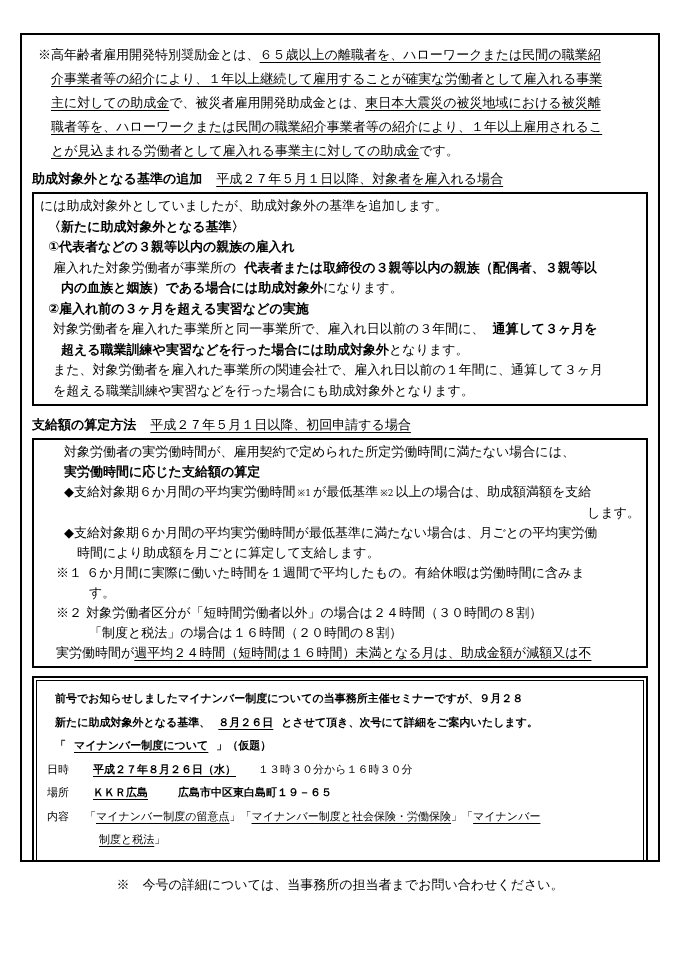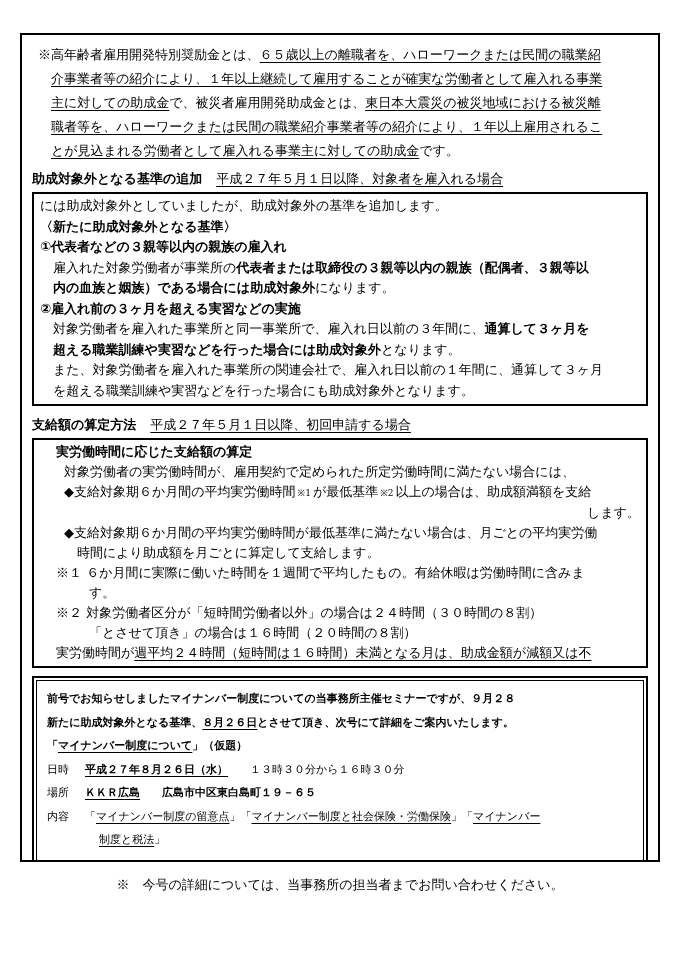--- a/index.html
+++ b/index.html
@@ -10,21 +10,21 @@
   }
   .outer-box{
     margin:33px 20px 0 20px;
     border:2px solid #000;
     box-sizing:border-box;
     height:829px;
     padding:8px 10px 0 10px;
     overflow:hidden;
   }
   .tline{white-space:nowrap;}
-  .seg-b{font-family:"Liberation Sans","DejaVu Sans",sans-serif;font-weight:bold;}
+  .seg-b{font-family:"Liberation Sans","DejaVu Sans",sans-serif;font-weight:bold;margin-left:8px;}
   .seg-u{text-decoration:underline;text-underline-offset:3px;}
   .seg-s{font-size:9px;margin:0 2px;}
   
   .intro{margin-bottom:6px;}
   .intro .tline{line-height:24px;padding-left:6px;}
   
   .sec-header{line-height:20px;margin-bottom:3px;}
   .sec-title{font-family:"Liberation Sans","DejaVu Sans",sans-serif;font-weight:bold;}
   .sec-subtitle{text-decoration:underline;text-underline-offset:3px;margin-left:14px;}
   
@@ -67,30 +67,30 @@
       <div class="tline" style="padding-left: 13px;"><span class="">対象労働者を雇入れた事業所と同一事業所で、雇入れ日以前の３年間に、</span><span class="seg-b">通算して３ヶ月を</span></div>
       <div class="tline" style="padding-left: 13px;"><span class="seg-b">超える職業訓練や実習などを行った場合には助成対象外</span><span class="">となります。</span></div>
       <div class="tline" style="padding-left: 13px;"><span class="">また、対象労働者を雇入れた事業所の関連会社で、雇入れ日以前の１年間に、通算して３ヶ月</span></div>
       <div class="tline" style="padding-left: 13px;"><span class="">を超える職業訓練や実習などを行った場合にも助成対象外となります。</span></div>
     </div>
 
   <div class="sec-header">
     <span class="sec-title">支給額の算定方法</span><span class="sec-subtitle">平成２７年５月１日以降、初回申請する場合</span>
   </div>
   <div class="inner-box box2">
+      <div class="tline" style="padding-left: 8px;"><span class="">対象労働者の実労働時間が、雇用契約で定められた所定労働時間に満たない場合には、</span></div>
       <div class="tline"><span class="seg-b">実労働時間に応じた支給額の算定</span></div>
-      <div class="tline" style="padding-left: 8px;"><span class="">対象労働者の実労働時間が、雇用契約で定められた所定労働時間に満たない場合には、</span></div>
       <div class="tline" style="padding-left: 8px;"><span class="">◆支給対象期６か月間の平均実労働時間</span><span class="seg-s">※1</span><span class="">が最低基準</span><span class="seg-s">※2</span><span class="">以上の場合は、助成額満額を支給</span></div>
       <div class="tline" style="padding-left: 21px; text-align: right;"><span class="">します。</span></div>
       <div class="tline" style="padding-left: 8px;"><span class="">◆支給対象期６か月間の平均実労働時間が最低基準に満たない場合は、月ごとの平均実労働</span></div>
       <div class="tline" style="padding-left: 21px;"><span class="">時間により助成額を月ごとに算定して支給します。</span></div>
       <div class="tline"><span class="">※１ ６か月間に実際に働いた時間を１週間で平均したもの。有給休暇は労働時間に含みま</span></div>
       <div class="tline" style="padding-left: 33px;"><span class="">す。</span></div>
       <div class="tline"><span class="">※２ 対象労働者区分が「短時間労働者以外」の場合は２４時間（３０時間の８割）</span></div>
-      <div class="tline" style="padding-left: 33px;"><span class="">「とさせて頂き」の場合は１６時間（２０時間の８割）</span></div>
+      <div class="tline" style="padding-left: 33px;"><span class="">「制度と税法」の場合は１６時間（２０時間の８割）</span></div>
       <div class="tline"><span class="">実労働時間が</span><span class="seg-u">週平均２４時間（短時間は１６時間）未満となる月は、助成金額が減額又は不</span></div>
     </div>
 
   <div class="sem-outer">
     <div class="sem-inner">
         <div class="tline"><span class="seg-b">前号でお知らせしましたマイナンバー制度についての当事務所主催セミナーですが、９月２８</span></div>
         <div class="tline"><span class="seg-b">新たに助成対象外となる基準、</span><span class="seg-b seg-u">８月２６日</span><span class="seg-b">とさせて頂き、次号にて詳細をご案内いたします。</span></div>
         <div class="tline"><span class="seg-b">「</span><span class="seg-b seg-u">マイナンバー制度について</span><span class="seg-b">」（仮題）</span></div>
         <div class="tline"><span class="row-label">日時</span><span class="seg-b seg-u">平成２７年８月２６日（水）</span><span class="">　　１３時３０分から１６時３０分</span></div>
         <div class="tline"><span class="row-label">場所</span><span class="seg-b seg-u">ＫＫＲ広島</span><span class="seg-b">　　広島市中区東白島町１９－６５</span></div>

